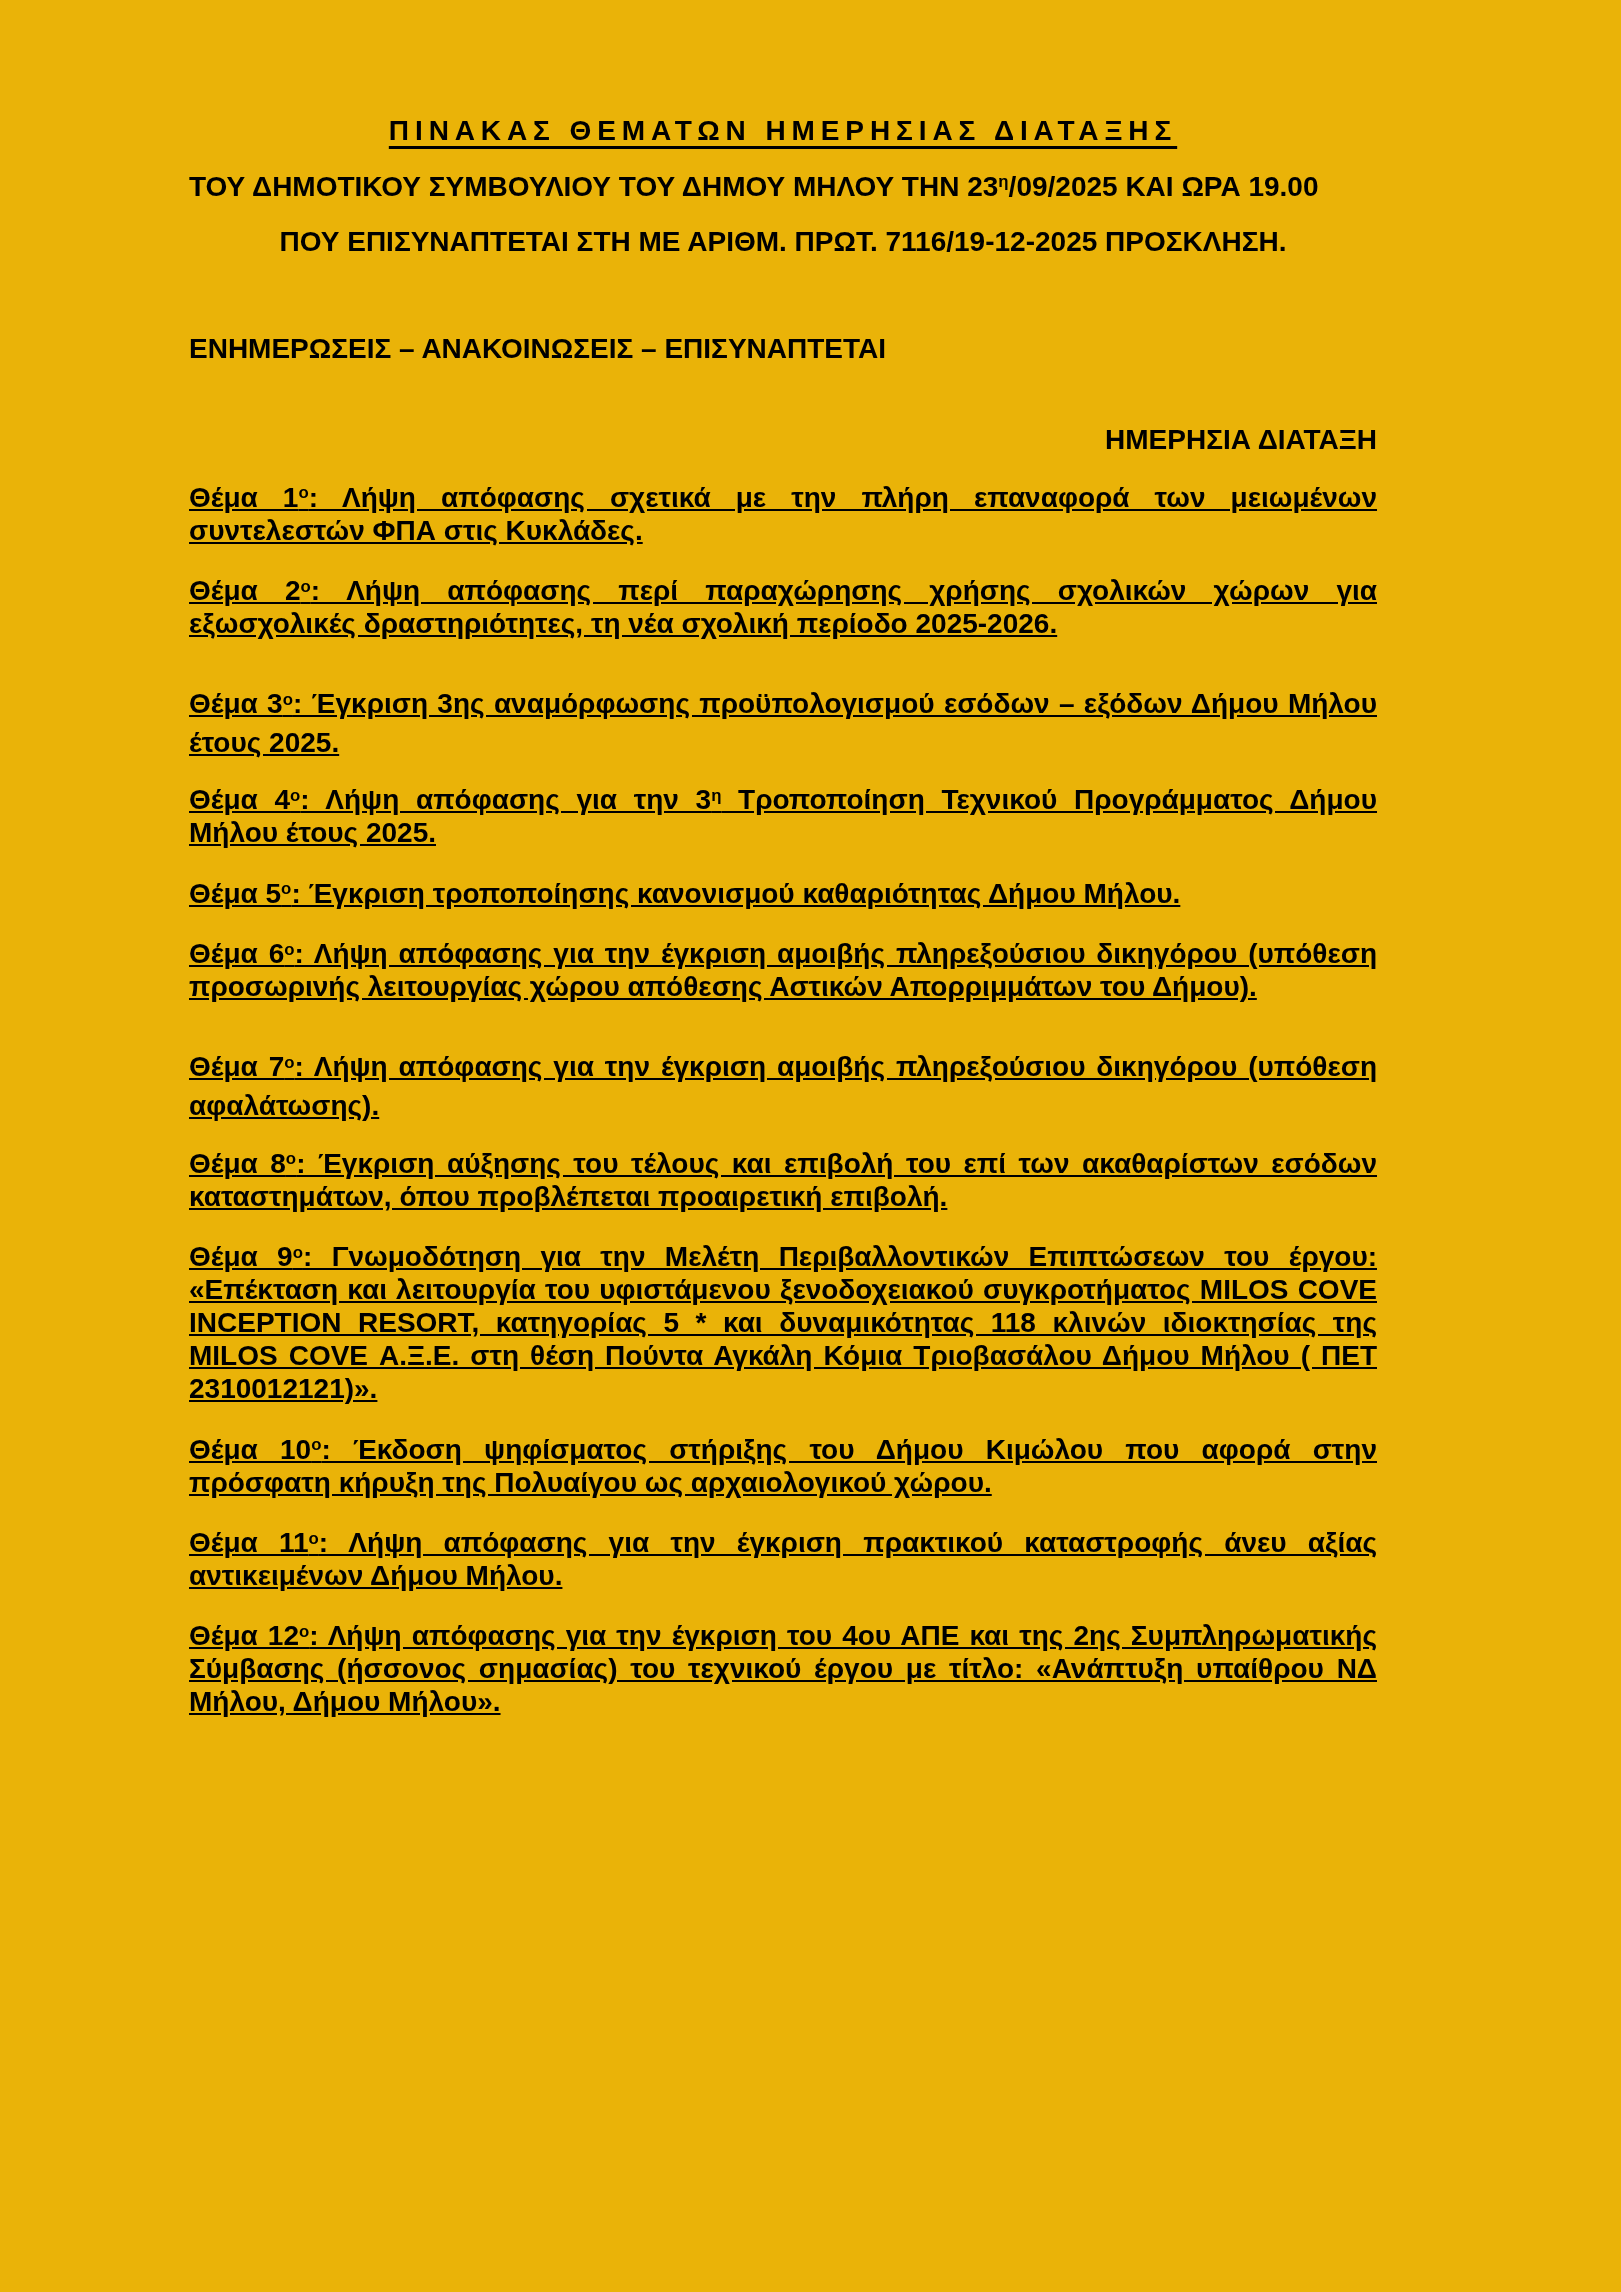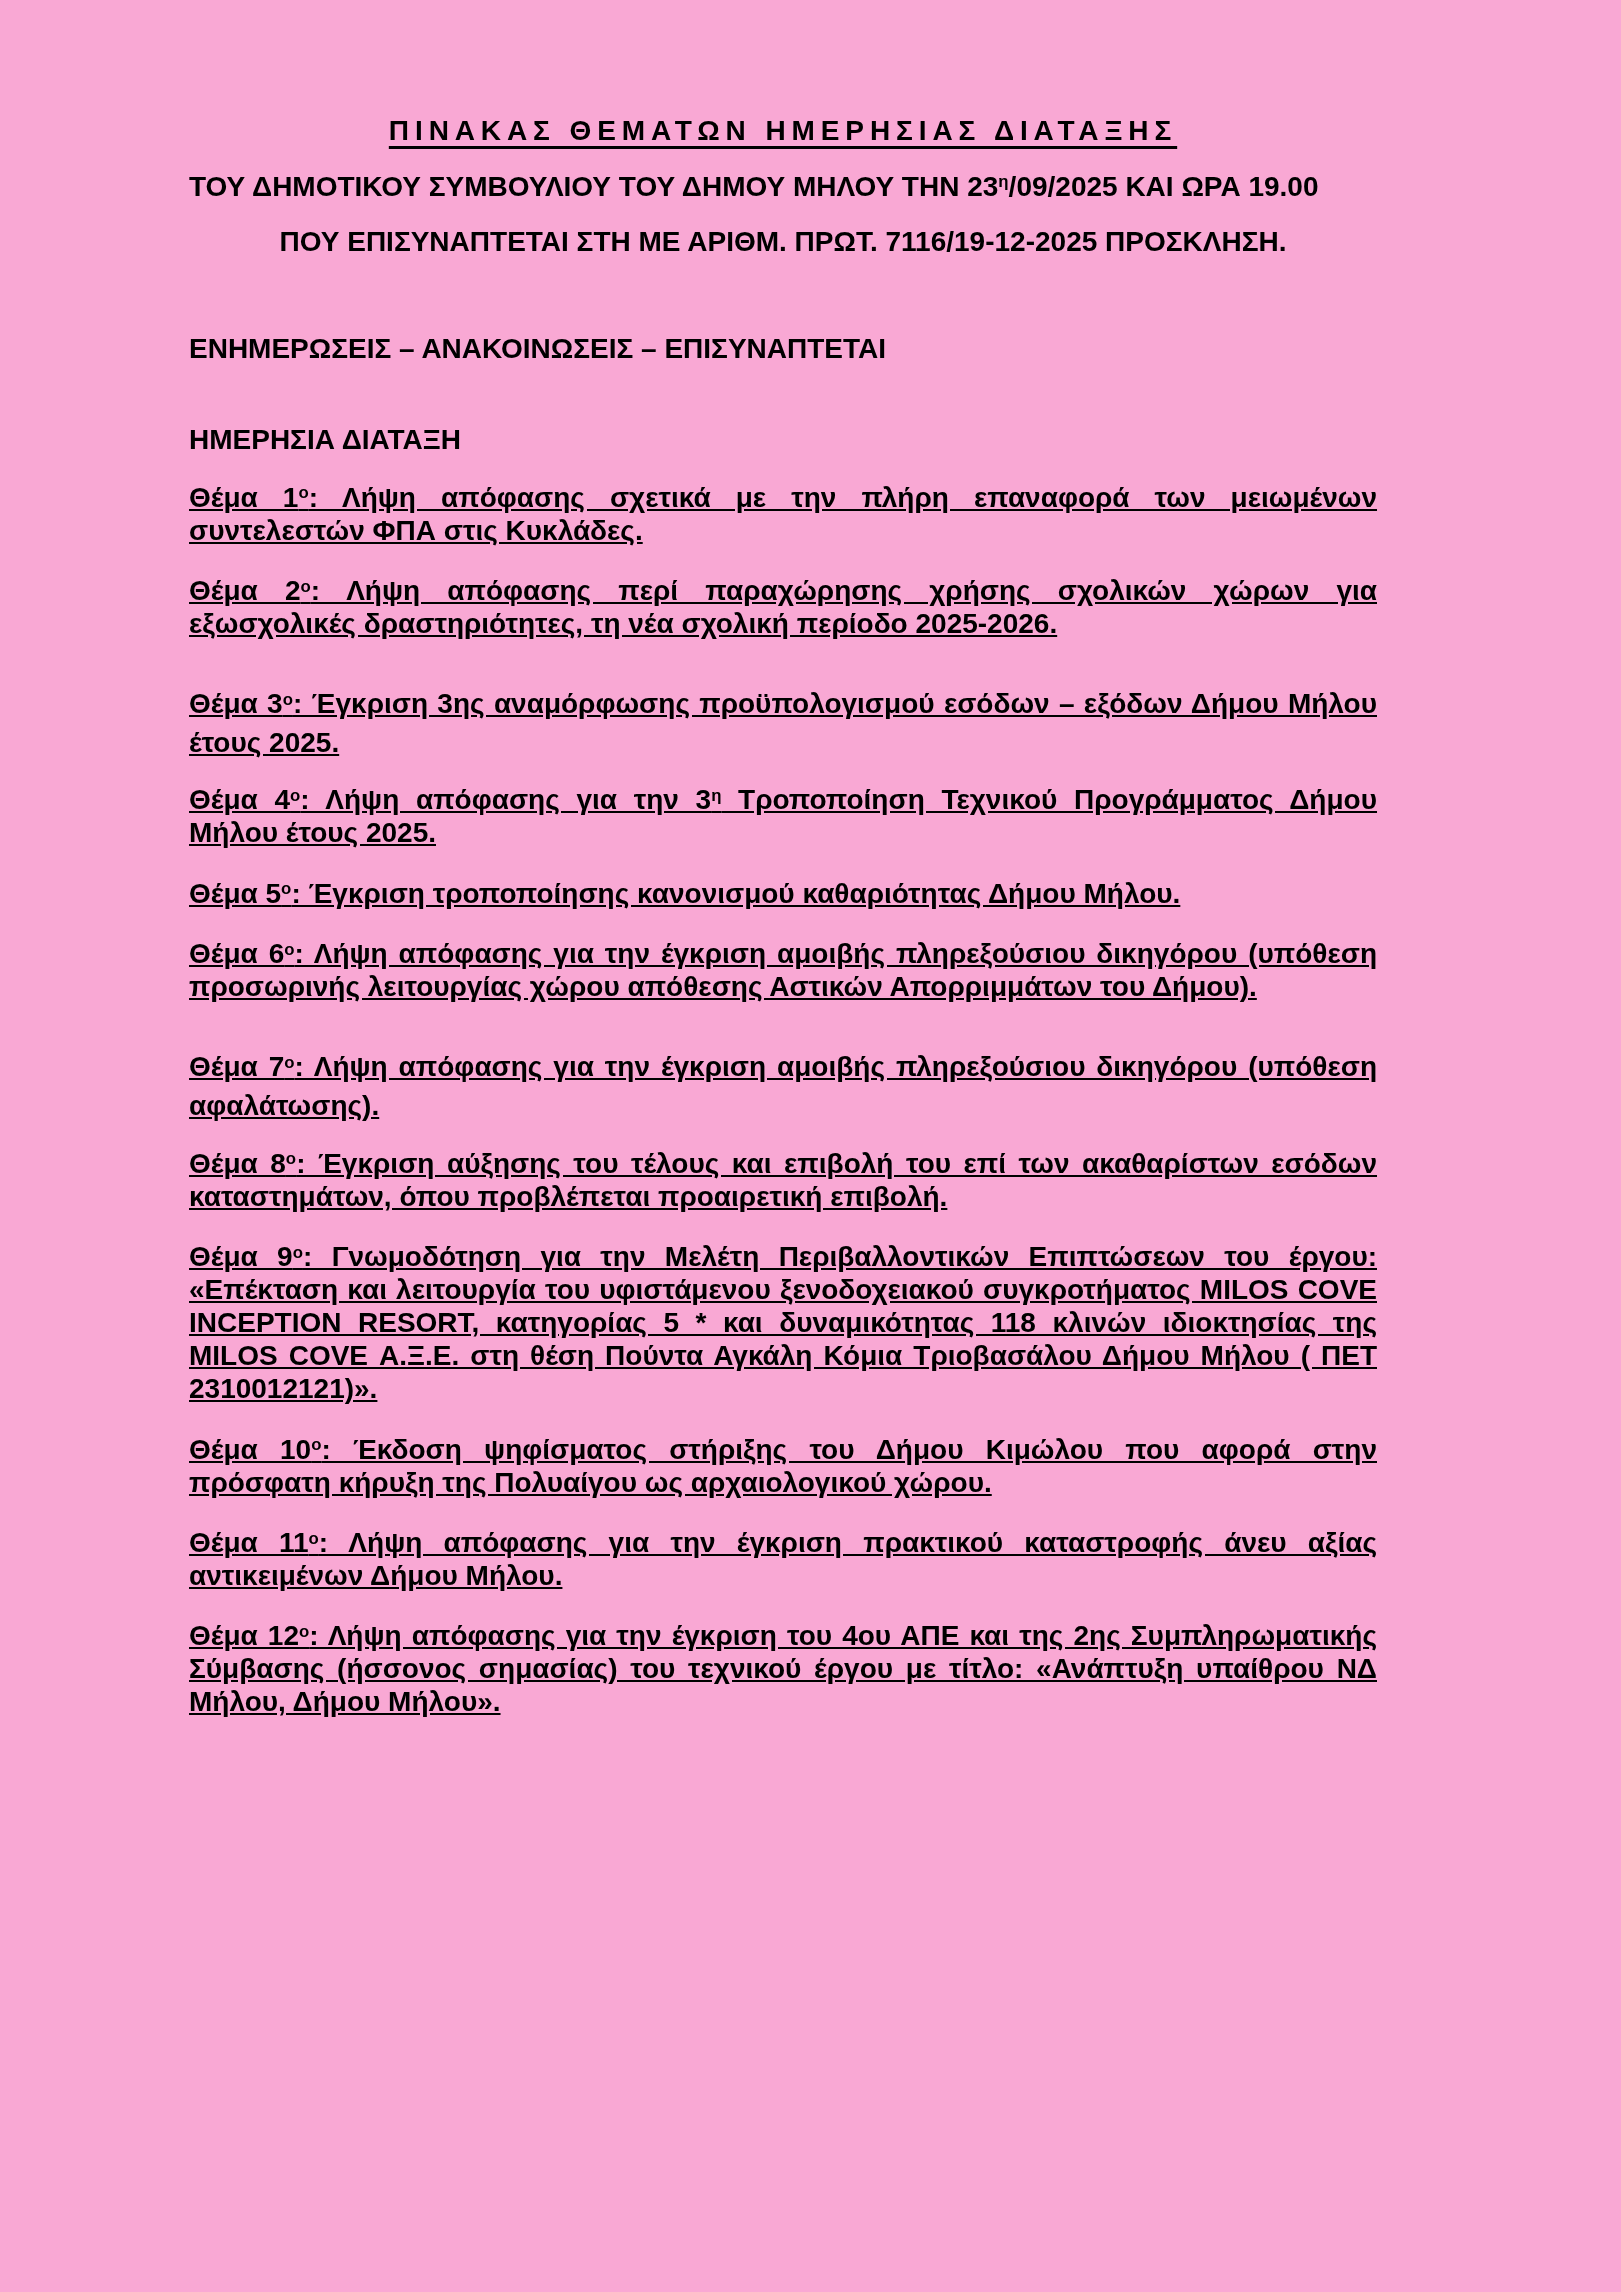--- a/index.html
+++ b/index.html
@@ -1,20 +1,20 @@
 <!DOCTYPE html>
 <html lang="el"><head>
 <meta charset="utf-8">
 <style>
   html, body { margin: 0; padding: 0; background: #ffffff; }
   .page {
     position: relative;
     width: 1621px;
     height: 2293px;
-    background: #f9a8d4;
+    background: #eab308;
     color: #000000;
     font-family: "Liberation Sans", sans-serif;
     font-weight: bold;
     overflow: hidden;
   }
   .content {
     position: absolute;
     left: 189px;
     top: 114px;
     width: 1188px;
@@ -28,21 +28,21 @@
     text-align: center;
     letter-spacing: 5.9px;
     text-decoration: underline;
     text-decoration-thickness: 2.9px;
     text-underline-offset: 5.9px;
     margin-bottom: 22.5px !important;
   }
   .doc-subtitle { text-align: left; margin-bottom: 22.5px !important; }
   .doc-protocol { text-align: center; margin-bottom: 74px !important; }
   .section-announcements { margin-bottom: 58px !important; }
-  .section-agenda { margin-bottom: 24.5px !important; }
+  .section-agenda { margin-bottom: 24.5px !important; text-align: right; }
   .theme { text-align: justify; text-decoration: underline; }
   .theme.wide { line-height: 39px; margin-bottom: 21.6px !important; margin-top: 44px; }
   sup {
     font-size: 0.6em;
     line-height: 0;
     position: relative;
     top: -0.5em;
     letter-spacing: 0;
     vertical-align: baseline;
   }

